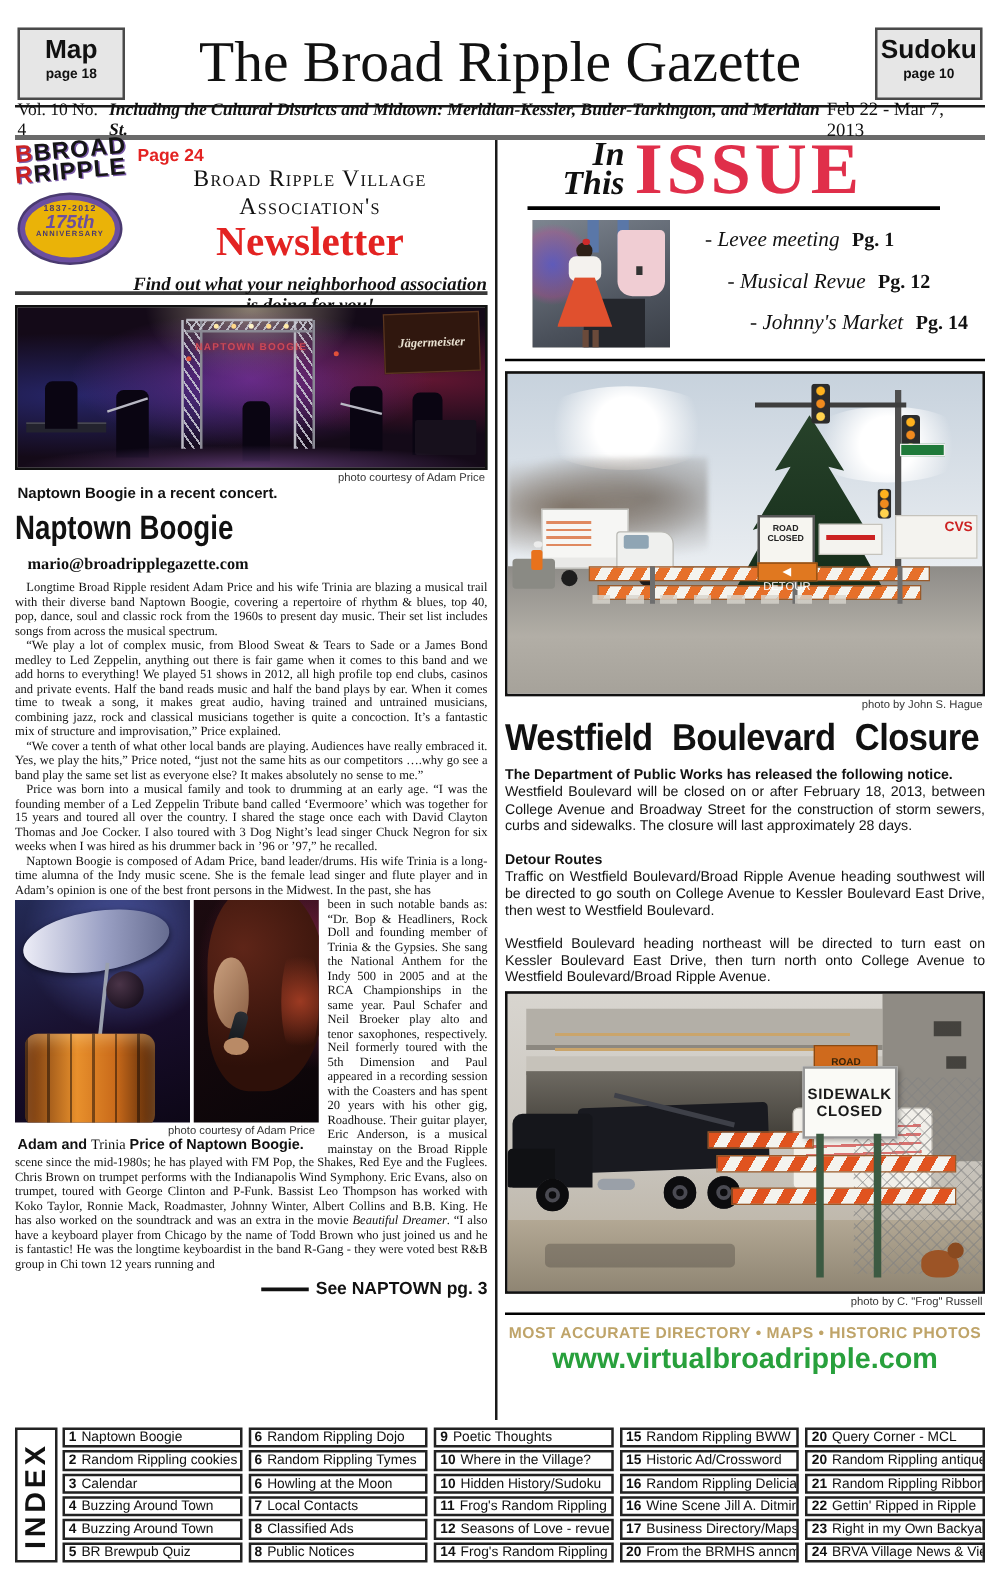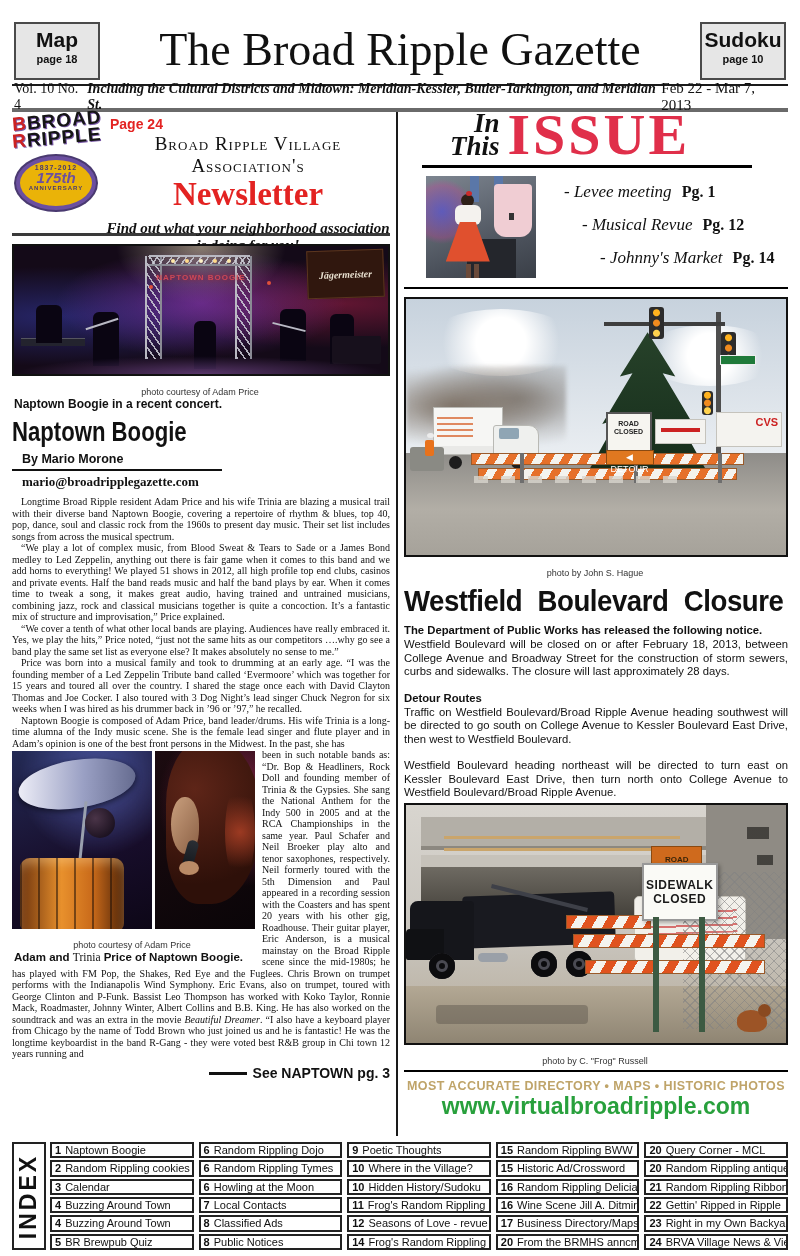--- a/index.html
+++ b/index.html
@@ -42,21 +42,21 @@
   .brva-right{flex:1;text-align:center;position:relative;padding-top:2px;}
   .page24{position:absolute;left:4px;top:4px;color:#e32322;font-family:"Liberation Sans",sans-serif;
           font-weight:bold;font-size:14px;}
   .brva-org{font-variant:small-caps;font-size:19px;letter-spacing:1px;margin-top:19px;}
   .brva-title{color:#e32322;font-weight:bold;font-size:33px;line-height:34px;}
   .brva-tag{font-style:italic;font-weight:bold;font-size:15px;margin-top:9px;}
   .thickrule{height:0;border-top:3px solid #3a3a3a;margin:5px 0 8px 0;}
 
   
   .photo{position:relative;overflow:hidden;border:2px solid #111;background:#888;}
-  .credit{font-family:"Liberation Sans",sans-serif;font-size:9px;color:#333;text-align:center;margin:11px 2px 0 0;}
+  .credit{font-family:"Liberation Sans",sans-serif;font-size:9px;color:#333;text-align:right;margin:1px 2px 0 0;}
   .capbold{font-family:"Liberation Sans",sans-serif;font-weight:bold;font-size:12px;margin:0 0 2px 2px;}
 
   
   .c-bg{position:absolute;inset:0;background-color:#140a18;
     background-image:radial-gradient(ellipse at 50% 45%,rgba(150,60,200,.55),transparent 55%),
       radial-gradient(ellipse at 12% 55%,rgba(60,70,200,.45),transparent 50%),
       radial-gradient(ellipse at 88% 45%,rgba(220,40,90,.38),transparent 45%),
       radial-gradient(ellipse at 50% 0%,rgba(255,240,200,.5),transparent 32%);}
   .truss{position:absolute;top:8%;width:13px;height:80%;
     background:repeating-linear-gradient(55deg,rgba(205,205,215,.85) 0 1.5px,transparent 1.5px 6px);
@@ -312,21 +312,20 @@
       <div class="sil" style="left:71%;bottom:10%;width:26px;height:52px;"></div>
       <div class="guitar-neck" style="left:69%;bottom:36%;transform:rotate(14deg);"></div>
       <div class="sil" style="right:9%;bottom:8%;width:24px;height:50px;"></div>
       <div class="amp-shape"></div>
       <div class="floor-glow"></div>
     </div>
     <div class="credit">photo courtesy of Adam Price</div>
     <div class="capbold">Naptown Boogie in a recent concert.</div>
 
     <div><span class="art-headline">Naptown Boogie</span></div>
-    <div class="byline">By Mario Morone</div>
     <div class="art-email">mario@broadripplegazette.com</div>
 
     <div class="bodytext">
       <p>Longtime Broad Ripple resident Adam Price and his wife Trinia are blazing a musical trail with their diverse band Naptown Boogie, covering a repertoire of rhythm &amp; blues, top 40, pop, dance, soul and classic rock from the 1960s to present day music.  Their set list includes songs from across the musical spectrum.</p>
       <p>“We play a lot of complex music, from Blood Sweat &amp; Tears to Sade or a James Bond medley to Led Zeppelin, anything out there is fair game when it comes to this band and we add horns to everything! We played 51 shows in 2012, all high profile top end clubs, casinos and private events.  Half the band reads music and half the band plays by ear.  When it comes time to tweak a song, it makes great audio, having trained and untrained musicians, combining jazz, rock and classical musicians together is quite a concoction.  It’s a fantastic mix of structure and improvisation,” Price explained.</p>
       <p>“We cover a tenth of what other local bands are playing.  Audiences have really embraced it.  Yes, we play the hits,” Price noted, “just not the same hits as our competitors ….why go see a band play the same set list as everyone else?  It makes absolutely no sense to me.”</p>
       <p>Price was born into a musical family and took to drumming at an early age.  “I was the founding member of a Led Zeppelin Tribute band called ‘Evermoore’ which was together for 15 years and toured all over the country.  I shared the stage once each with David Clayton Thomas and Joe Cocker.  I also toured with 3 Dog Night’s lead singer Chuck Negron for six weeks when I was hired as his drummer back in ’96 or ’97,” he recalled.</p>
       <p>Naptown Boogie is composed of Adam Price, band leader/drums.  His wife Trinia is a long-time alumna of the Indy music scene.  She is the female lead singer and flute player and in Adam’s opinion is one of the best front persons in the Midwest.  In the past, she has</p>
 
       <span class="figure-left">

